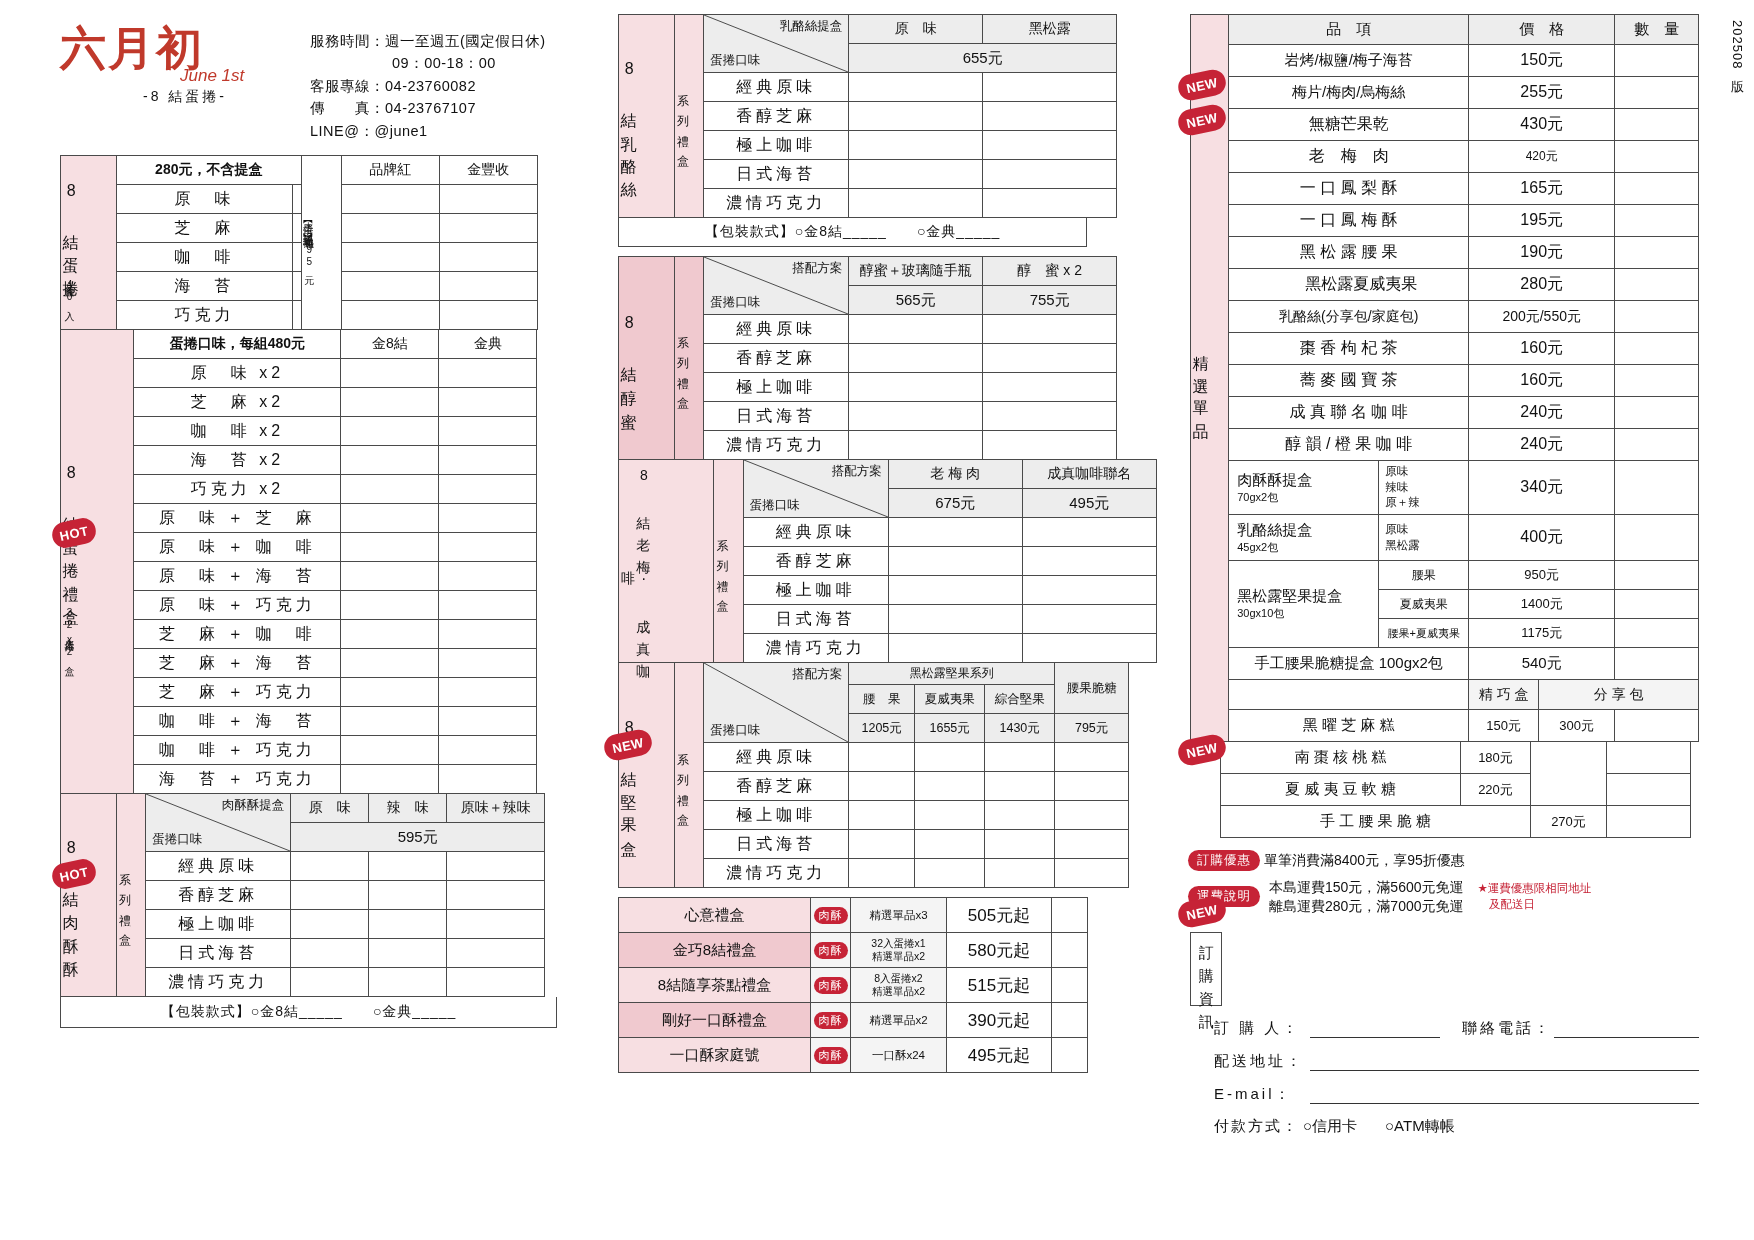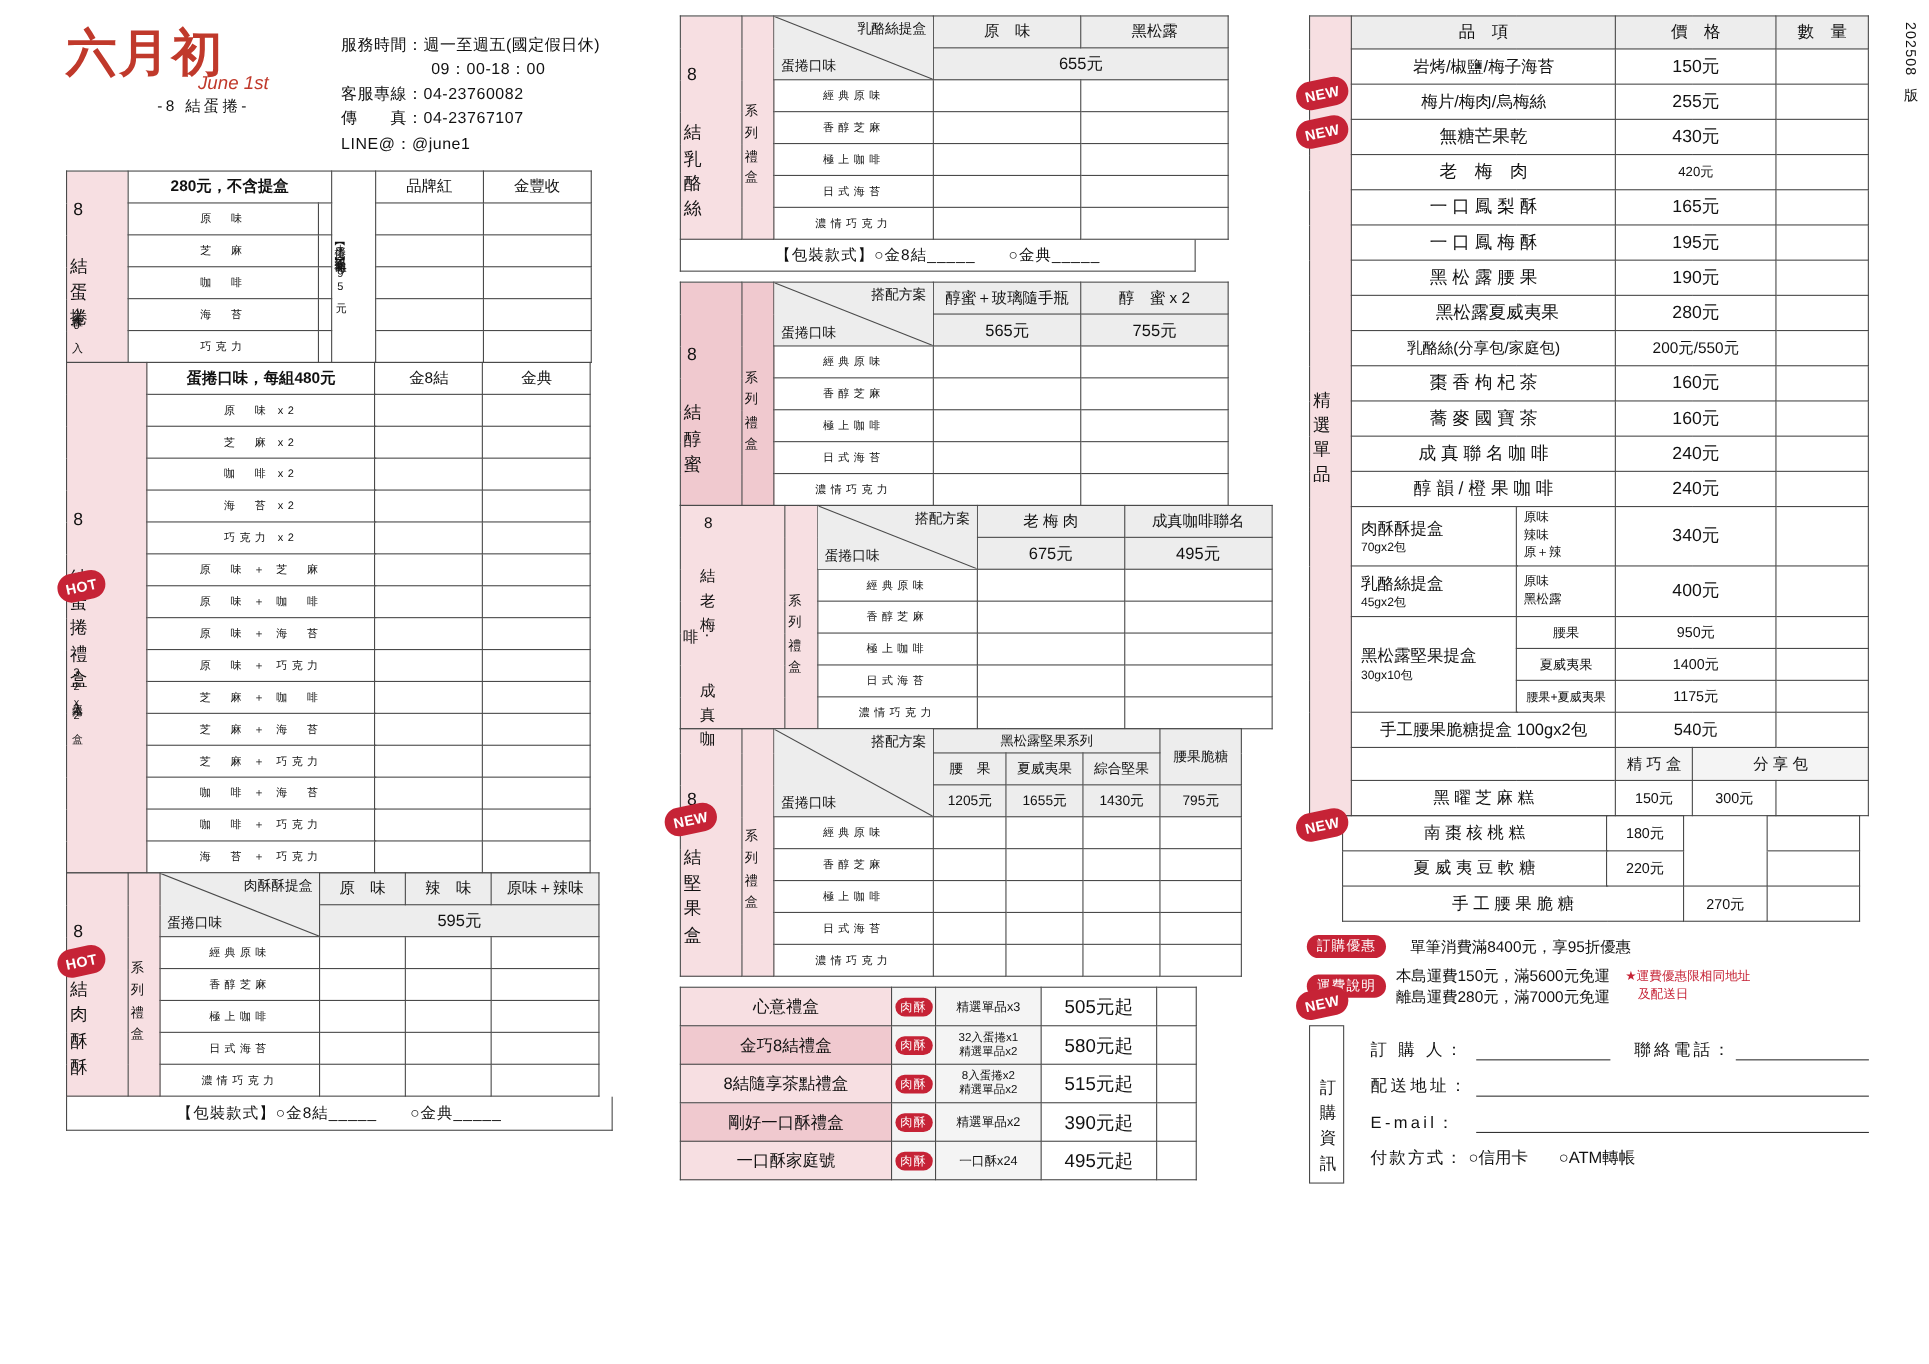--- a/index.html
+++ b/index.html
@@ -51,21 +51,21 @@
     z-index: 5;
   }
   .badge.new { width:48px; }
 
   
   .diag { position:relative; padding:0; }
   .diag .tr { position:absolute; top:3px; right:6px; font-size:12.5px; }
   .diag .bl { position:absolute; bottom:3px; left:6px; font-size:12.5px; }
   .diag .slash { position:absolute; left:0; top:0; width:100%; height:100%; }
 
-  .rowlbl { letter-spacing:4px; font-size:10px; }
+  .rowlbl { letter-spacing:4px; font-size:16px; }
 
   
   #col1 { position:absolute; left:60px; top:155px; }
   #col2 { position:absolute; left:618px; top:14px; }
   #col3 { position:absolute; left:1190px; top:14px; }
 
   .tbl { font-size:14px; }
   .tbl td { height:29px; }
 
   
@@ -748,32 +748,32 @@
         <td colspan="4" style="height:32px; font-size:15px;">手 工 腰 果 脆 糖</td>
         <td style="font-size:13px;">270元</td>
         <td></td>
       </tr>
     </tbody>
       </table>
 
     <div style="margin-top:12px; margin-left:-2px; position:relative;">
       <div style="display:flex; align-items:center; margin-bottom:7px;">
         <span class="pilltag">訂購優惠</span>
-        <span style="margin-left:22px; font-size:14px;">單筆消費滿8400元，享95折優惠</span>
+        <span style="margin-left:4px; font-size:14px;">單筆消費滿8400元，享95折優惠</span>
       </div>
       <div style="display:flex; align-items:center;">
         <span class="pilltag">運費說明</span>
         <span style="margin-left:9px; font-size:14px; white-space:pre-line; line-height:1.35;">本島運費150元，滿5600元免運
 離島運費280元，滿7000元免運</span>
         <span class="redtxt" style="margin-left:14px; font-size:11.5px; white-space:pre-line; line-height:1.35;">★運費優惠限相同地址
 　及配送日</span>
       </div>
     </div>
 
-    <div style="display:flex; margin-top:16px;">
+    <div style="display:flex; margin-top:16px;flex-direction:column;">
       <div style="width:32px; border:1px solid #4a4a4a; display:flex; align-items:center; justify-content:center; background:#fff;">
         <div class="vlabel" style="font-size:15px;">訂 購 資 訊</div>
       </div>
       <div style="flex:1; padding-left:24px; padding-top:12px;">
         <div class="infoline">
           <span class="lbl">訂 購 人：</span>
           <span class="rule" style="max-width:130px;"></span>
           <span class="lbl" style="width:92px; margin-left:22px;">聯絡電話：</span>
           <span class="rule" style="max-width:150px;"></span>
         </div>

